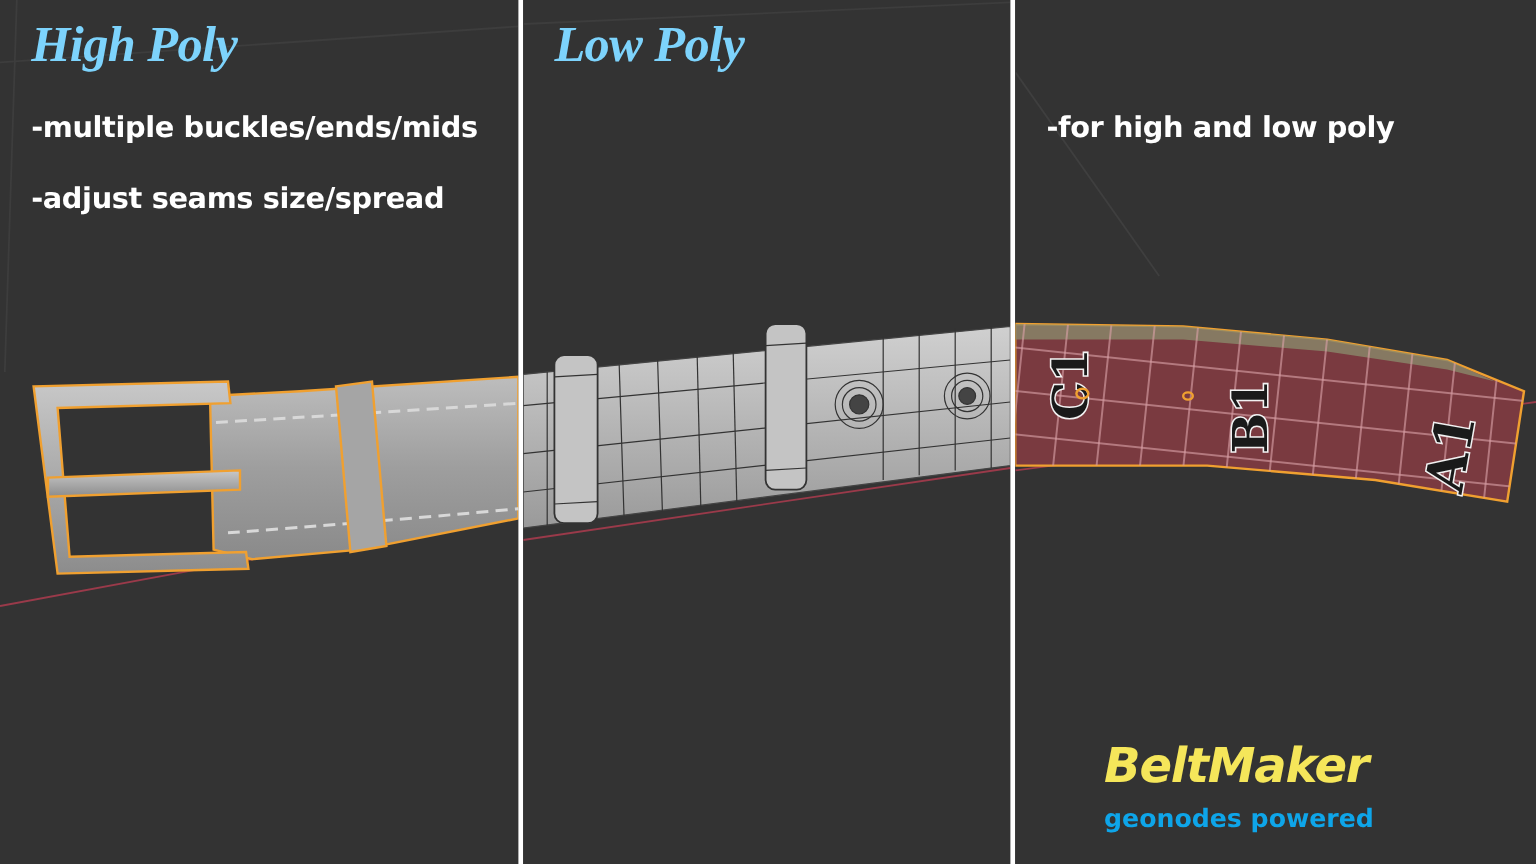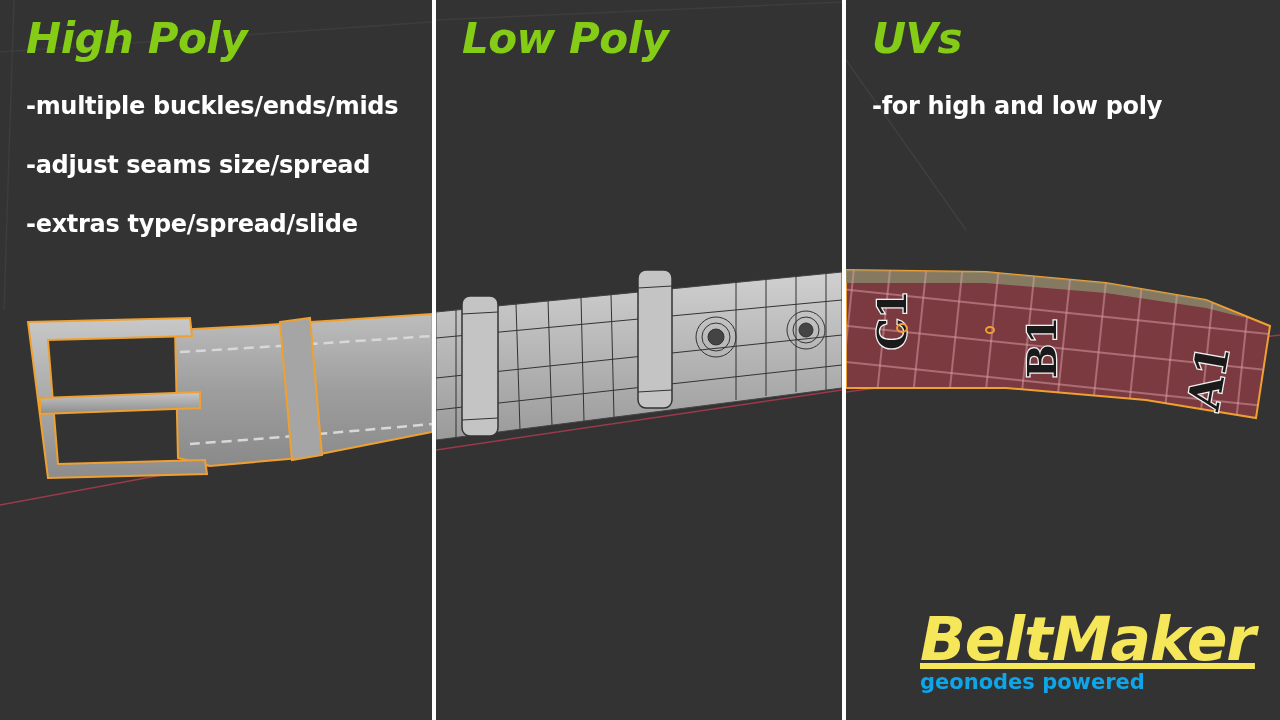--- a/index.html
+++ b/index.html
@@ -2,25 +2,25 @@
 <html><head>
 <meta charset="utf-8">
 <style>
   html, body { margin:0; padding:0; }
   body { width:1280px; height:720px; overflow:hidden; background:#2f2f2f; position:relative; font-family:"DejaVu Sans", sans-serif; }
   .panel { position:absolute; top:0; height:720px; background:#333333; overflow:hidden; }
   #p1 { left:0; width:432px; }
   #p2 { left:436px; width:428px;padding-left:36px; }
   #p3 { left:846px; width:434px; }
   .divider { position:absolute; top:0; width:4px; height:720px; background:#ffffff; }
-  .title { position:absolute; left:26px; top:14px; color:#84cc16; font-weight:bold; font-style:italic; font-size:42px; letter-spacing:-0.5px; }
+  .title { position:absolute; left:26px; top:14px; color:#7dd3fc; font-weight:bold; font-style:italic; font-size:42px; letter-spacing:-0.5px;font-family:Liberation Serif, serif; }
   .bullet { position:absolute; left:26px; color:#fff; font-size:24px; font-weight:bold; letter-spacing:-0.3px; }
   .scene { position:absolute; left:0; top:0; }
   .brand { position:absolute; left:920px; top:604px; }
-  .brand-name { color:#f5e65a; font-weight:bold; font-style:italic; font-size:60px; letter-spacing:-1px; line-height:70px; display:block;text-decoration:underline; }
+  .brand-name { color:#f5e65a; font-weight:bold; font-style:italic; font-size:40px; letter-spacing:-1px; line-height:70px; display:block; }
   .brand-sub { color:#0ea5e9; font-weight:bold; font-size:21px; line-height:24px; display:block; margin-top:-4px; }
   .uvlabel { font-family:"DejaVu Serif", serif; font-weight:bold; fill:#1a1a1a; stroke:#f2f2f2; stroke-width:2.5px; paint-order:stroke; }
 </style>
 </head>
 <body>
 
 <div class="panel" id="p1">
   <svg class="scene" width="432" height="720">
     <defs>
       <linearGradient id="beltG" x1="0" y1="0" x2="0" y2="1">
@@ -46,21 +46,20 @@
     <path d="M280 322 L310 318 L322 455 L292 460 Z" fill="#a5a5a5" stroke="#f0a030" stroke-width="2"></path>
 
     <g stroke="#f0a030" stroke-width="2" fill="url(#buckleG)">
       <path d="M28 322 L190 318 L192 336 L48 340 L58 464 L205 460 L207 474 L48 478 Z"></path>
       <path d="M40 398 L200 392 L200 408 L40 414 Z"></path>
     </g>
   </svg>
   <div class="title">High Poly</div>
   <div class="bullet" style="top:151px">-adjust seams size/spread</div>
   <div class="bullet" style="top:92px">-multiple buckles/ends/mids</div>
-  <div class="bullet" style="top:210px">-extras type/spread/slide</div>
 </div>
 
 <div class="divider" style="left:432px"></div>
 
 <div class="panel" id="p2">
   <svg class="scene" width="406" height="720">
     <defs>
       <linearGradient id="lpG" x1="0" y1="0" x2="0" y2="1">
         <stop offset="0" stop-color="#d0d0d0"></stop>
         <stop offset="1" stop-color="#9a9a9a"></stop>
@@ -118,20 +117,19 @@
     <line x1="0" y1="392" x2="434" y2="335" stroke="#9a3a4a" stroke-width="1.5"></line>
     <path d="M0 270 L140 272 L260 283 L360 300 L424 326 L410 418 L300 400 L160 388 L0 388 Z" fill="#7a3a40" stroke="#f0a030" stroke-width="2"></path>
     <path d="M0 270 L140 272 L260 283 L360 300 L400 318 L360 308 L260 293 L140 283 L0 283 Z" fill="#8a8a6a" opacity="0.8"></path>
     <path d="M0 270 L140 272 L260 283 L360 300 L424 326 L410 418 L300 400 L160 388 L0 388 Z" fill="url(#uvgrid)"></path>
     <text class="uvlabel" x="0" y="0" font-size="40" transform="translate(60 350) rotate(-90)">C1</text>
     <text class="uvlabel" x="0" y="0" font-size="40" transform="translate(210 378) rotate(-90)">B1</text>
     <text class="uvlabel" x="0" y="0" font-size="44" transform="translate(372 412) rotate(-80)">A1</text>
     <ellipse cx="56" cy="328" rx="5" ry="4" fill="none" stroke="#f0a030" stroke-width="2"></ellipse>
     <ellipse cx="144" cy="330" rx="4" ry="3" fill="none" stroke="#f0a030" stroke-width="2"></ellipse>
   </svg>
-  <div class="title">UVs</div>
   <div class="bullet" style="top:92px">-for high and low poly</div>
 </div>
 
 <div class="brand">
   <span class="brand-name">BeltMaker</span>
   <span class="brand-sub">geonodes powered</span>
 </div>
 
 </body></html>

